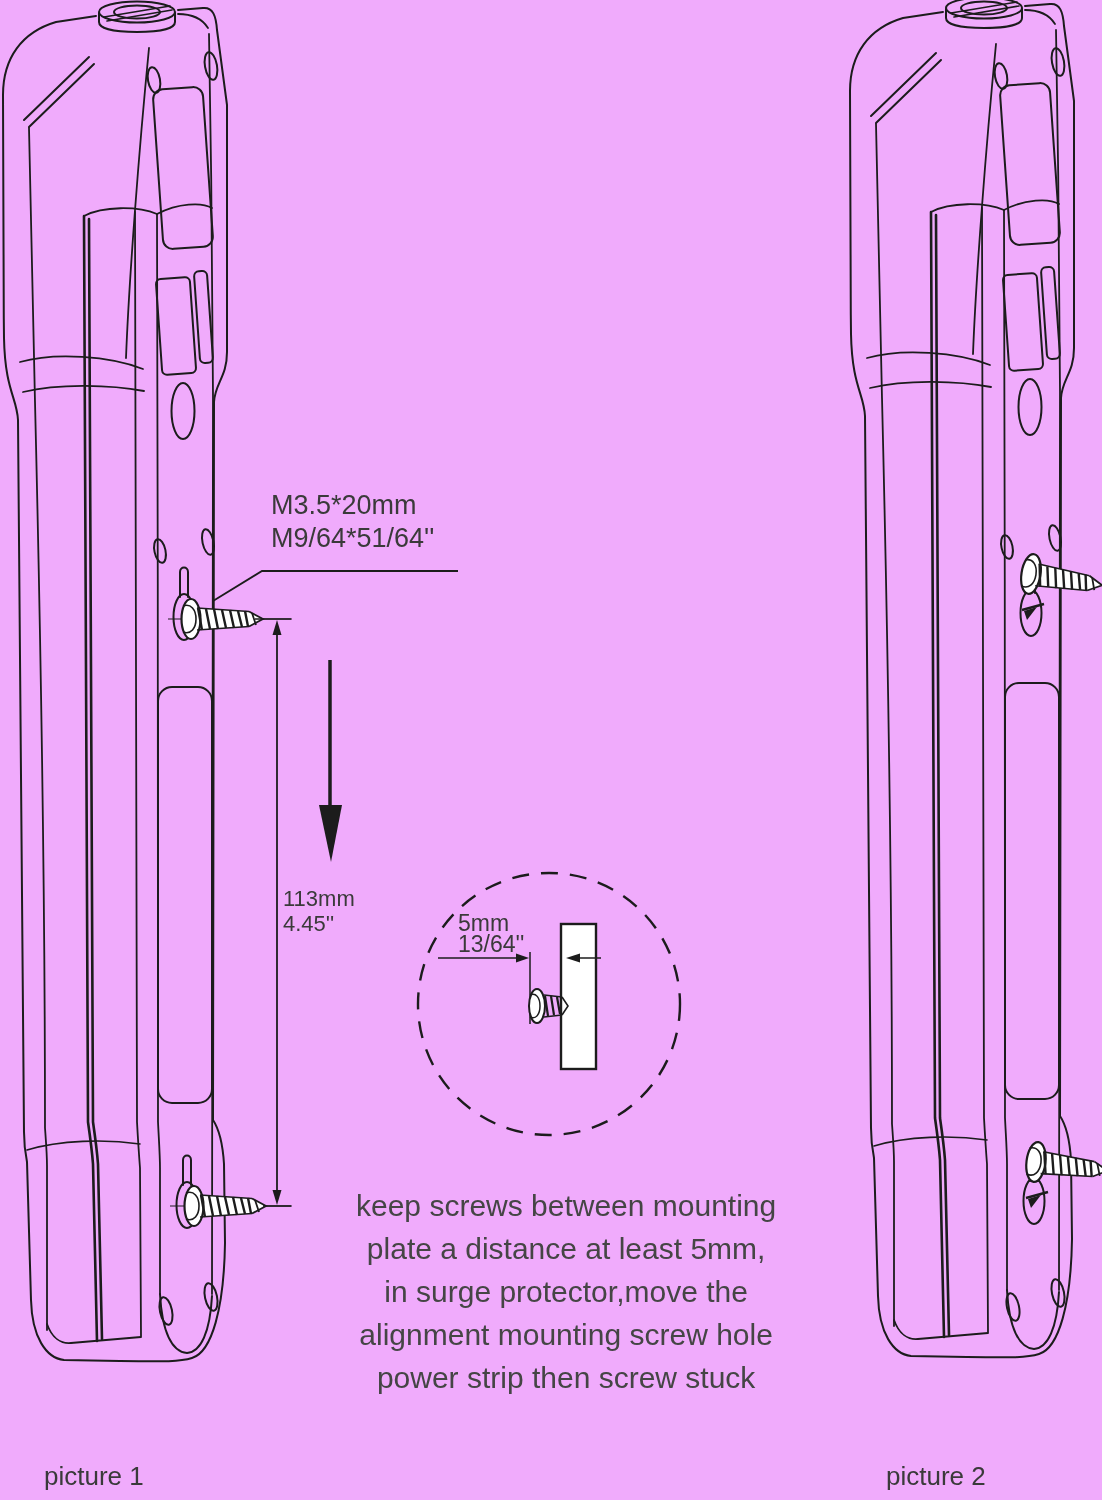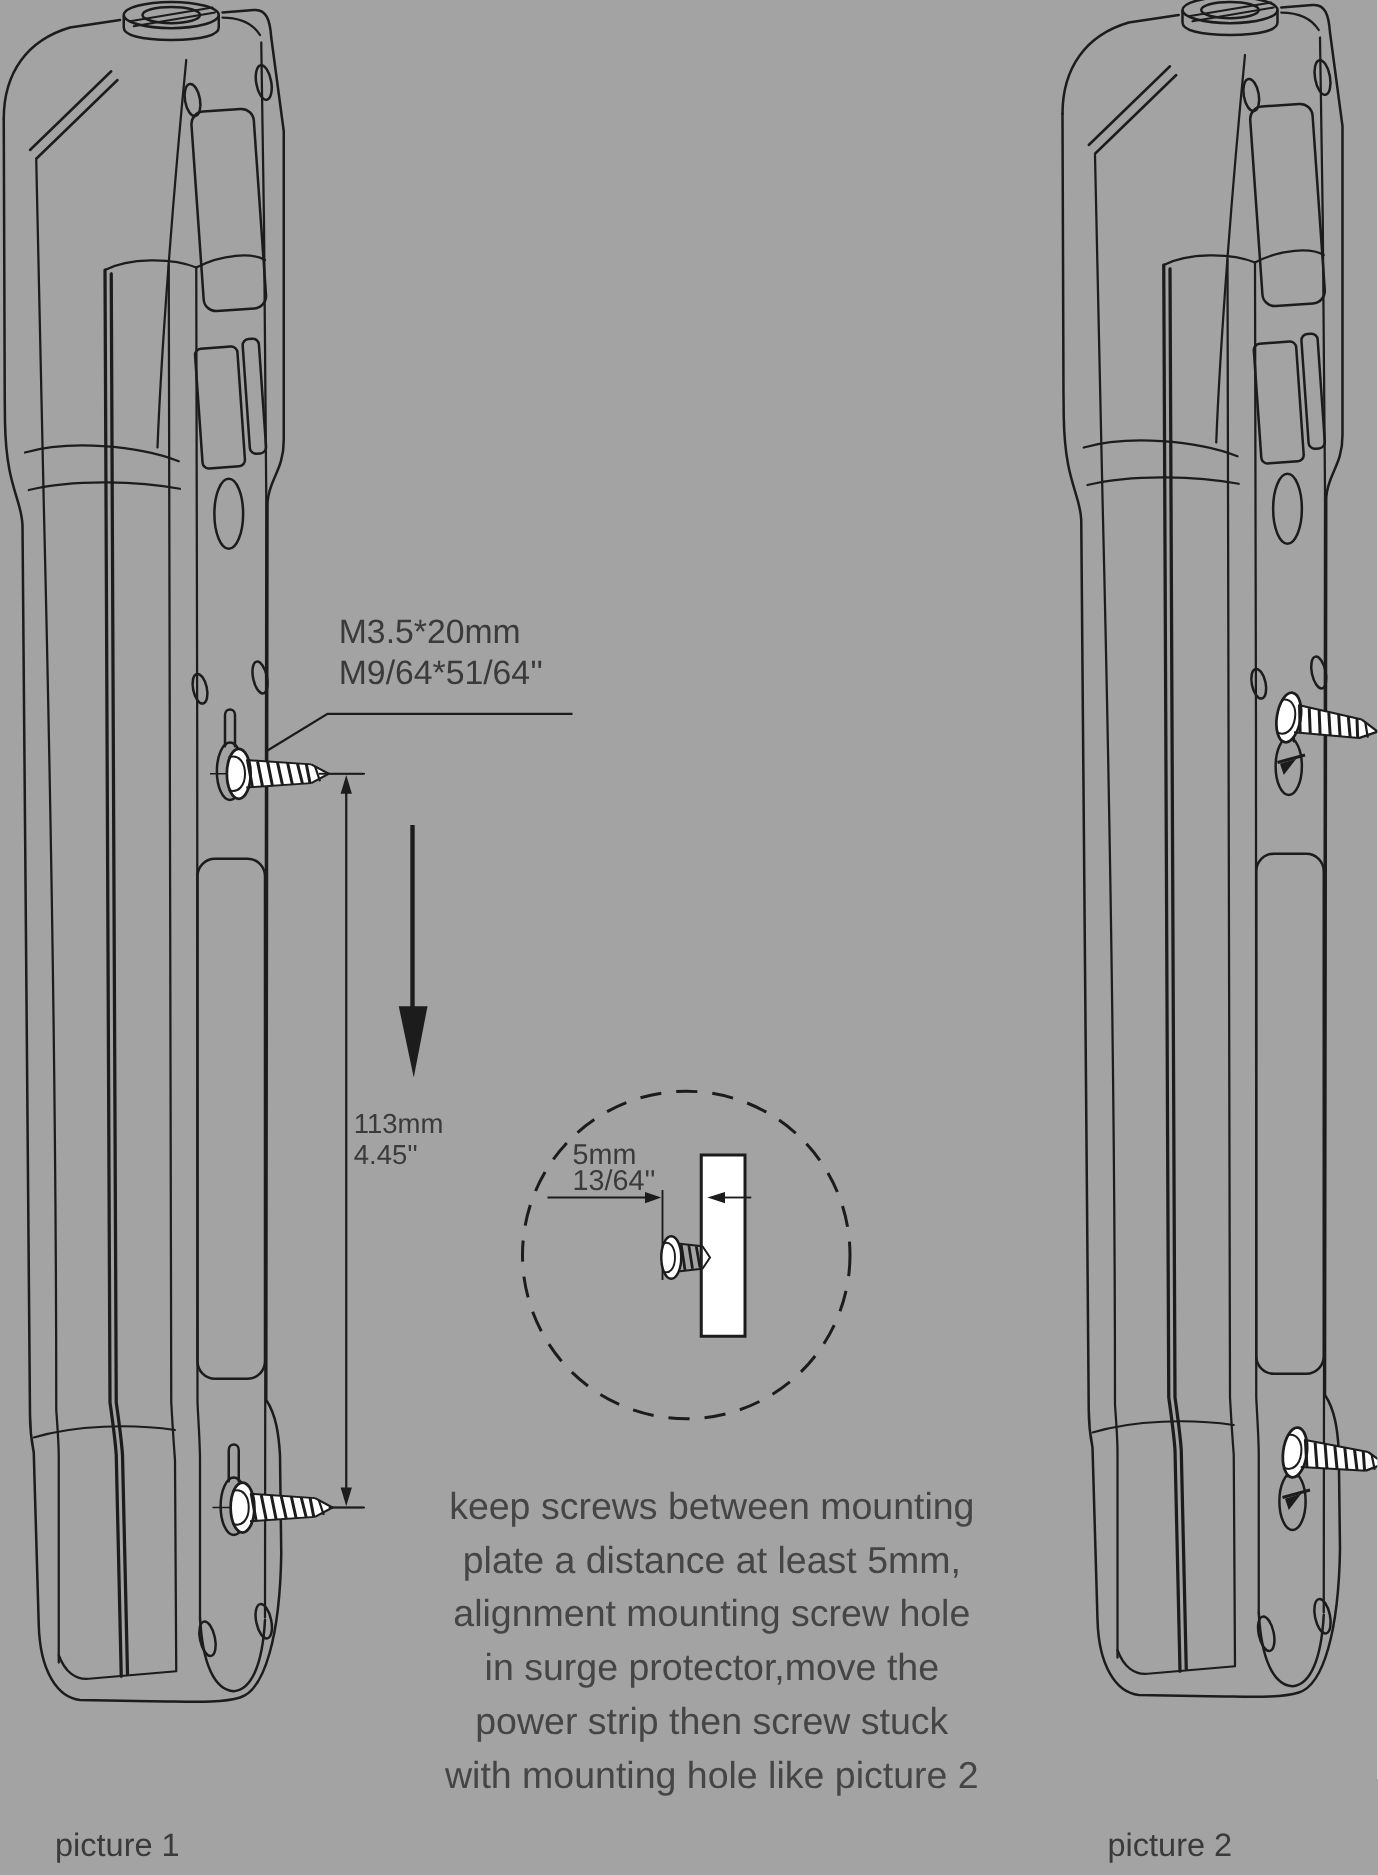--- a/index.html
+++ b/index.html
@@ -1,17 +1,17 @@
 <!DOCTYPE html>
 <html><head>
 <meta charset="utf-8">
 <style>
   html,body{margin:0;padding:0;background:#ffffff;}
   #canvas{
-    position:relative;width:1102px;height:1500px;background:#a3a3a3;
+    position:relative;width:1102px;height:1500px;background:#f0abfc;
     font-family:"Liberation Sans",sans-serif;overflow:hidden;
   }
   #art{position:absolute;left:0;top:0;}
   .txt{position:absolute;color:#3f3f3f;white-space:nowrap;}
   .spec-label{left:271px;top:489px;font-size:27px;line-height:33px;color:#3a3a3a;}
   .dim-113{left:283px;top:886px;font-size:22px;line-height:25px;color:#3a3a3a;}
   .dim-5mm{left:458px;top:913px;font-size:23px;line-height:21px;color:#3a3a3a;}
   .instructions{left:356px;top:1184px;font-size:30px;line-height:43px;color:#454545;font-weight:400;text-align:center;}
   .caption{font-size:26px;color:#3a3a3a;}
   .caption-1{left:44px;top:1461px;}
@@ -156,22 +156,21 @@
   </div>
 
   <div class="txt dim-5mm">
     <div>5mm</div>
     <div>13/64''</div>
   </div>
 
   <div class="txt instructions">
     <div>keep screws between mounting</div>
     <div>plate a distance at least 5mm,</div>
+    <div>in surge protector,move the</div>
     <div>alignment mounting screw hole</div>
-    <div>in surge protector,move the</div>
     <div>power strip then screw stuck</div>
-    <div>with mounting hole like picture 2</div>
   </div>
 
   <div class="txt caption caption-1">picture 1</div>
   <div class="txt caption caption-2">picture 2</div>
 
 </div>
 
 </body></html>

